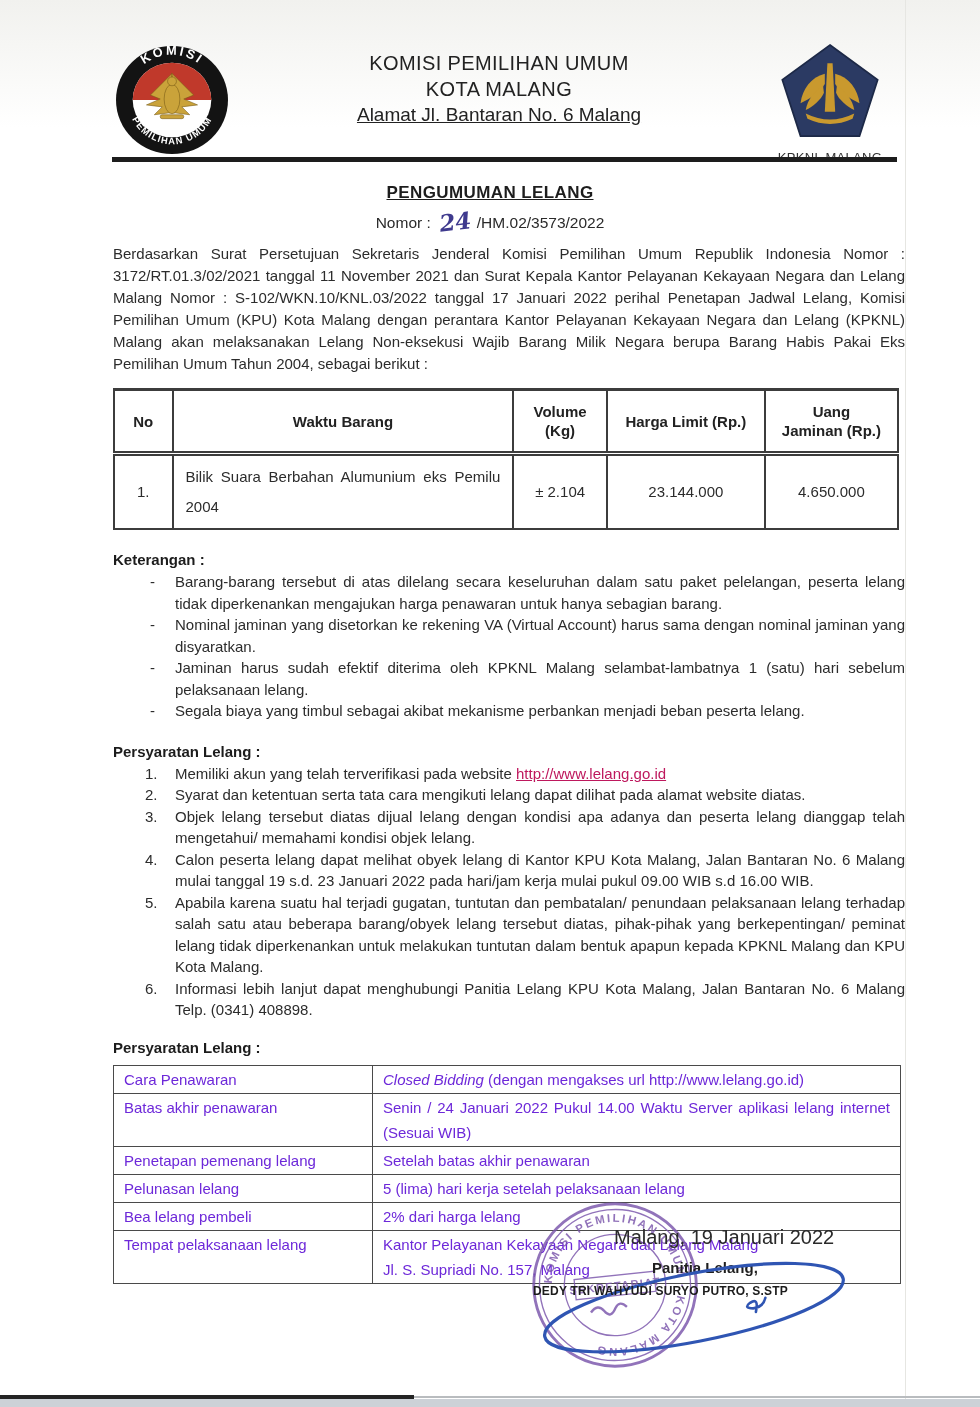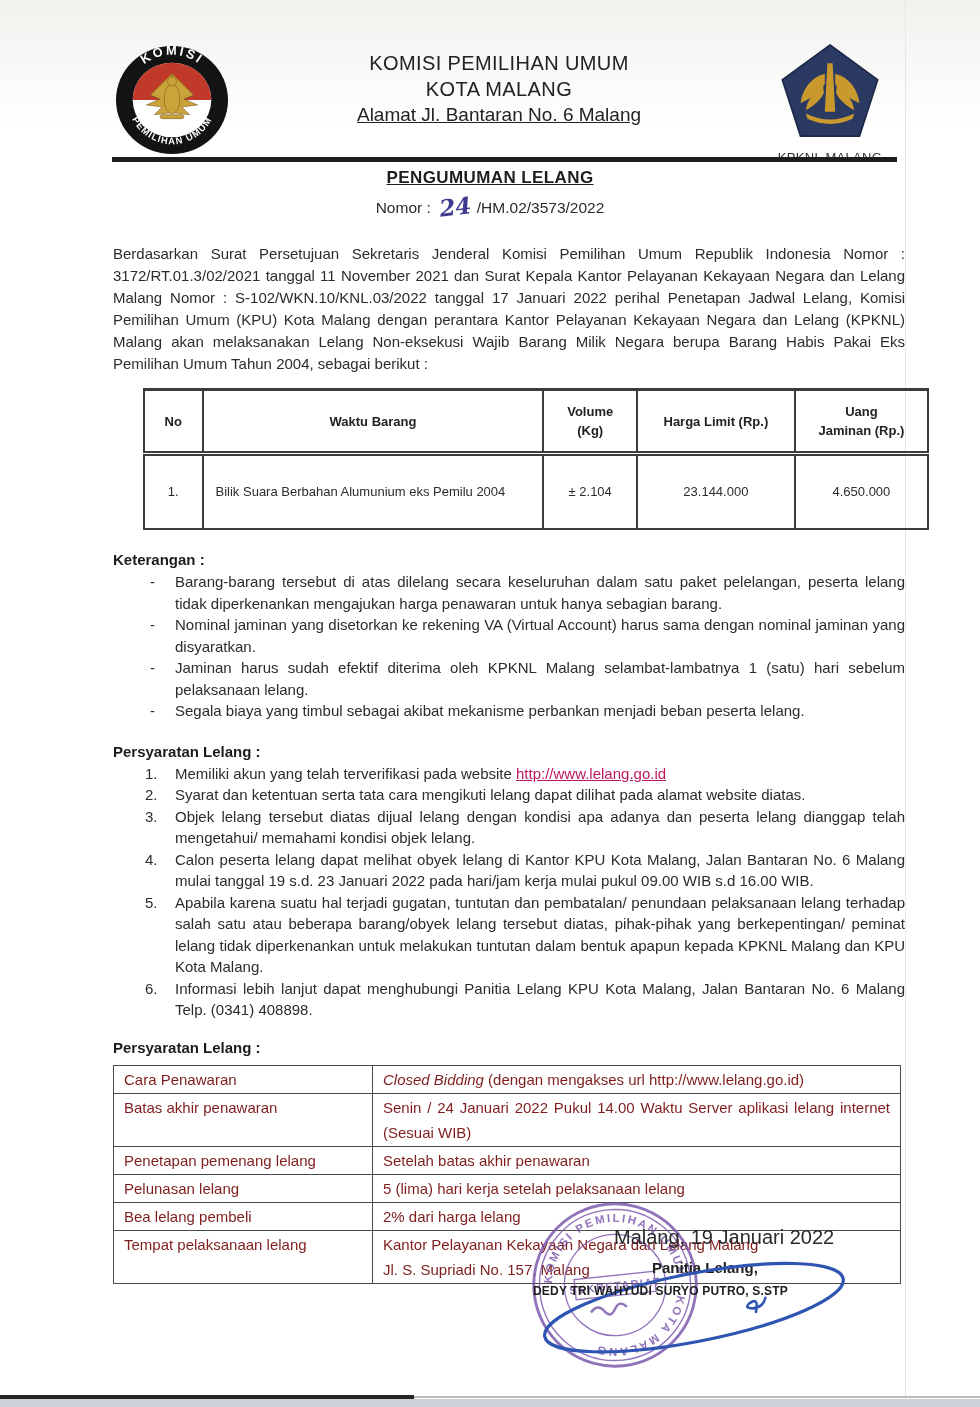--- a/index.html
+++ b/index.html
@@ -17,51 +17,51 @@
   
   .letterhead{position:absolute;left:113px;top:40px;width:792px;display:flex;align-items:flex-start;}
   .lh-left{width:130px;padding-top:4px;}
   .lh-center{flex:1;text-align:center;color:#222;padding-top:10px;}
   .lh-center .org1,.lh-center .org2{font-size:20px;line-height:26px;letter-spacing:.4px;}
   .lh-center .addr,.lh-center .phone{font-size:19px;line-height:26px;text-decoration:underline;}
   .lh-right{width:150px;text-align:center;padding-top:2px;}
   .lh-right .caption{font-size:13px;margin-top:6px;letter-spacing:.3px;color:#333;}
   .rule{position:absolute;left:112px;top:157px;width:785px;height:5px;background:#1d1d1d;}
   
-  .title-block{position:absolute;left:0;top:168px;width:980px;text-align:center;}
+  .title-block{position:absolute;left:0;top:183px;width:980px;text-align:center;}
   .doc-title{font-size:17px;font-weight:bold;letter-spacing:.4px;text-decoration:underline;color:#1d1d1d;}
   .doc-number{font-size:15.5px;margin-top:3px;color:#2a2a2a;}
   .handwritten{display:inline-block;font-family:"DejaVu Serif",serif;font-style:italic;
     font-size:23px;color:#3f3a8e;transform:rotate(-7deg) translateY(2px);margin:0 6px 0 8px;font-weight:bold;}
   
   .content{position:absolute;left:113px;top:243px;width:792px;font-size:15px;line-height:22px;}
   .intro{text-align:justify;}
   
   table{border-collapse:collapse;}
-  .t1{margin-top:13px;width:786px;font-size:13px;margin-left:30px;}
+  .t1{margin-top:13px;width:786px;font-size:15px;}
   .t1 th,.t1 td{border:2px solid #3c3c3c;}
   .t1 thead th{border-top:3px solid #3c3c3c;border-bottom:5px double #3c3c3c;
     font-weight:bold;text-align:center;height:58px;line-height:19px;color:#222;}
   .t1 tbody td{height:60px;vertical-align:middle;text-align:center;}
   .t1 .c-no{width:55px;}
   .t1 .c-nama{width:340px;}
   .t1 .c-vol{width:90px;}
   .t1 .c-harga{width:155px;}
   .t1 .c-jaminan{width:130px;}
   .t1 td.nama-cell{text-align:justify;text-align-last:left;padding:6px 12px;line-height:30px;}
   
   .sec-head{font-weight:bold;color:#1c1c1c;margin-top:19px;font-size:15px;}
   .k-item{position:relative;padding-left:62px;text-align:justify;line-height:21.5px;}
   .k-item .dash{position:absolute;left:37px;top:0;}
   .p-item{position:relative;padding-left:62px;text-align:justify;line-height:21.5px;}
   .p-item .num{position:absolute;left:32px;top:0;width:26px;}
   .doc-link{color:#be185d;text-decoration:underline;cursor:pointer;}
   
   .t2{margin-top:6px;width:788px;font-size:15px;}
-  .t2 td{border:1.5px solid #4a4a4a;padding:1px 10px;line-height:25px;vertical-align:top;color:#7f1d1d;}
+  .t2 td{border:1.5px solid #4a4a4a;padding:1px 10px;line-height:25px;vertical-align:top;color:#6d28d9;}
   .t2 .label-col{width:238px;}
   .italic{font-style:italic;}
   
   .sig-date{position:absolute;left:614px;top:1226px;font-size:20px;color:#2a2a2a;}
   .sig-role{position:absolute;left:652px;top:1259px;font-size:15px;font-weight:bold;color:#1f1f1f;}
   .sig-name{position:absolute;left:533px;top:1284px;font-size:12px;font-weight:bold;color:#1c1c1c;letter-spacing:.2px;}
   .stamp{position:absolute;left:527px;top:1199px;width:176px;height:172px;opacity:.82;}
   .sig-stroke{position:absolute;left:522px;top:1246px;width:340px;height:125px;}
   
   .bottom-line{position:absolute;left:0;top:1395px;width:414px;height:4px;background:#242424;}

